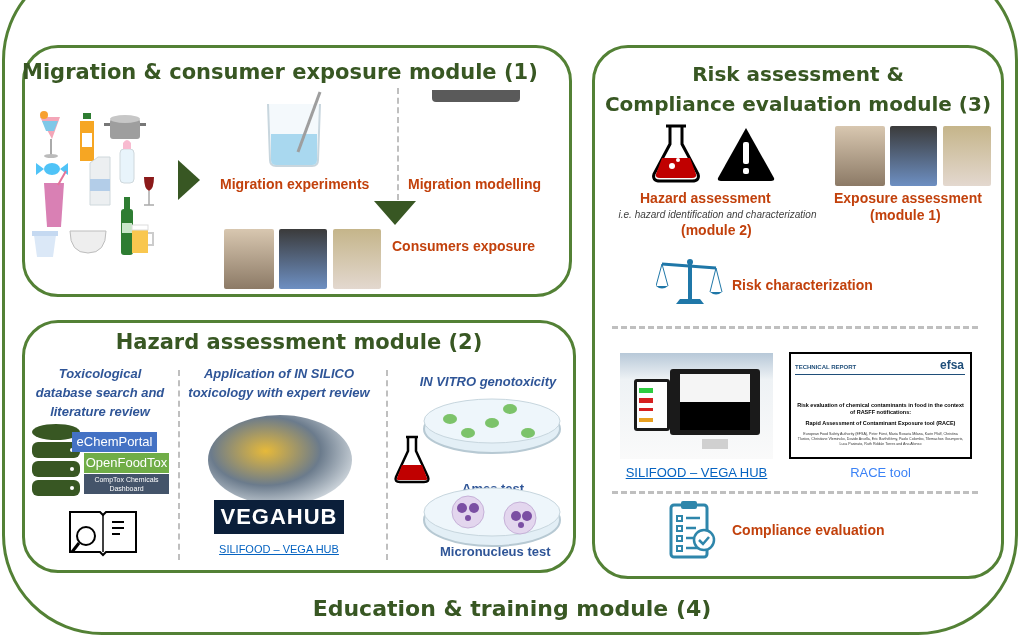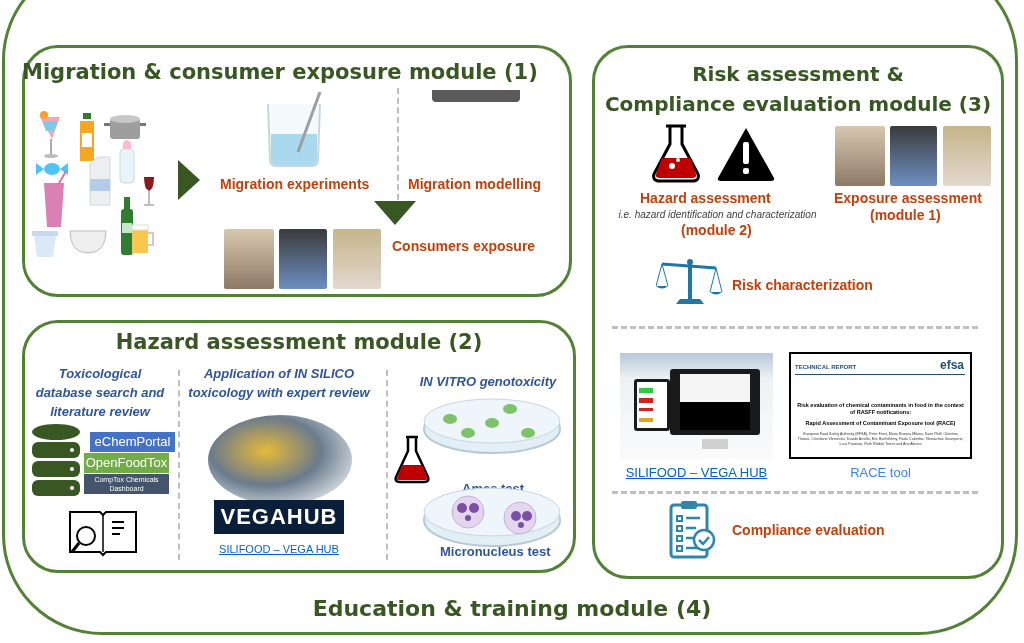--- a/index.html
+++ b/index.html
@@ -122,21 +122,21 @@
 
 <svg class="abs" style="left:30px;top:424px" width="52" height="72">
   <ellipse cx="26" cy="8" rx="24" ry="8" fill="#385723"></ellipse>
   <rect x="2" y="18" width="48" height="16" rx="6" fill="#385723"></rect>
   <rect x="2" y="37" width="48" height="16" rx="6" fill="#385723"></rect>
   <rect x="2" y="56" width="48" height="16" rx="6" fill="#385723"></rect>
   <circle cx="42" cy="26" r="2" fill="#fff"></circle>
     <circle cx="42" cy="45" r="2" fill="#fff"></circle>
     <circle cx="42" cy="64" r="2" fill="#fff"></circle>
 </svg>
-<div class="abs dbbox" style="left:90px;top:432px;width:85px;height:20px;background:#4472c4;text-align:center;">eChemPortal</div>
+<div class="abs dbbox" style="left:72px;top:432px;width:85px;height:20px;background:#4472c4;text-align:center;">eChemPortal</div>
 <div class="abs dbbox" style="left:84px;top:453px;width:85px;height:20px;background:#70ad47;">OpenFoodTox</div>
 <div class="abs dbbox" style="left:84px;top:474px;width:85px;height:20px;background:#44546a;font-size:7px;line-height:9px;padding-top:1px;box-sizing:border-box;">CompTox Chemicals Dashboard</div>
 
 <svg class="abs" style="left:68px;top:508px" width="70" height="50">
   <path d="M2 4 h30 l3 3 l3 -3 h30 v40 h-30 l-3 3 l-3 -3 h-30z" fill="#fff" stroke="#000" stroke-width="2"></path>
   <line x1="35" y1="7" x2="35" y2="44" stroke="#000" stroke-width="1.5"></line>
   <line x1="44" y1="14" x2="56" y2="14" stroke="#000" stroke-width="2"></line>
     <line x1="44" y1="20" x2="56" y2="20" stroke="#000" stroke-width="2"></line>
     <line x1="44" y1="26" x2="52" y2="26" stroke="#000" stroke-width="2"></line>
   <circle cx="18" cy="28" r="9" fill="#fff" stroke="#000" stroke-width="2"></circle>

